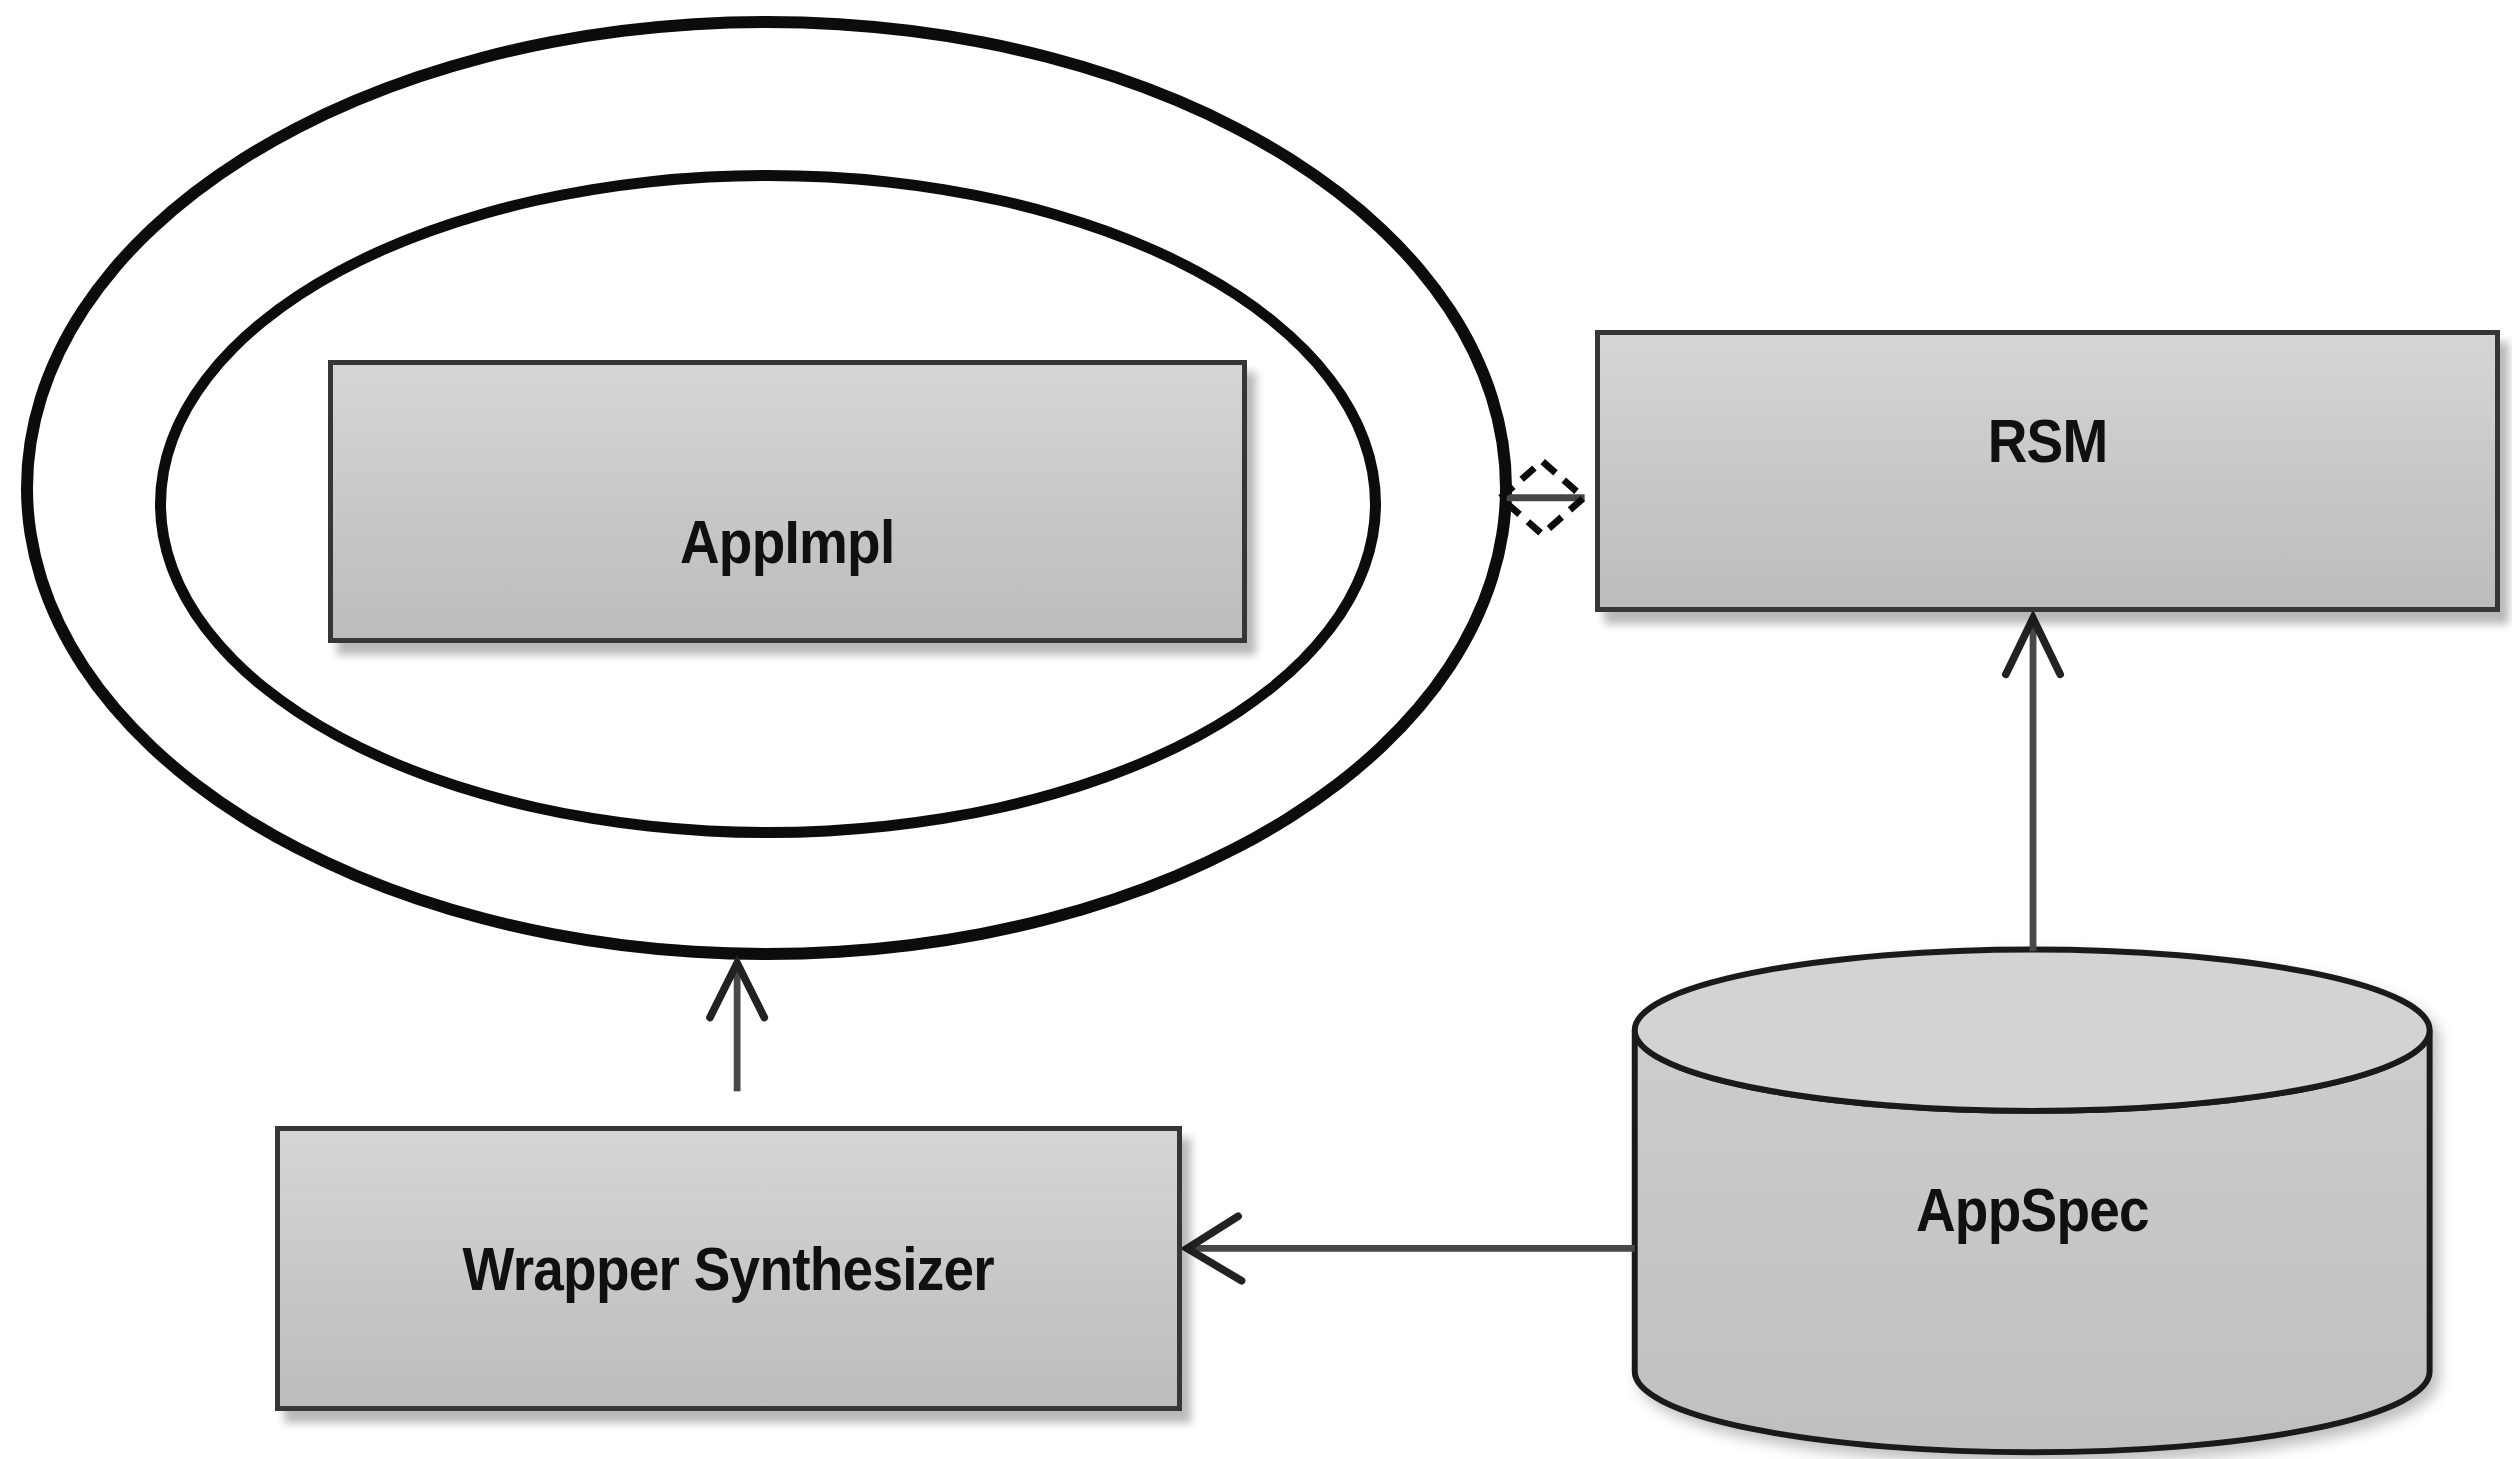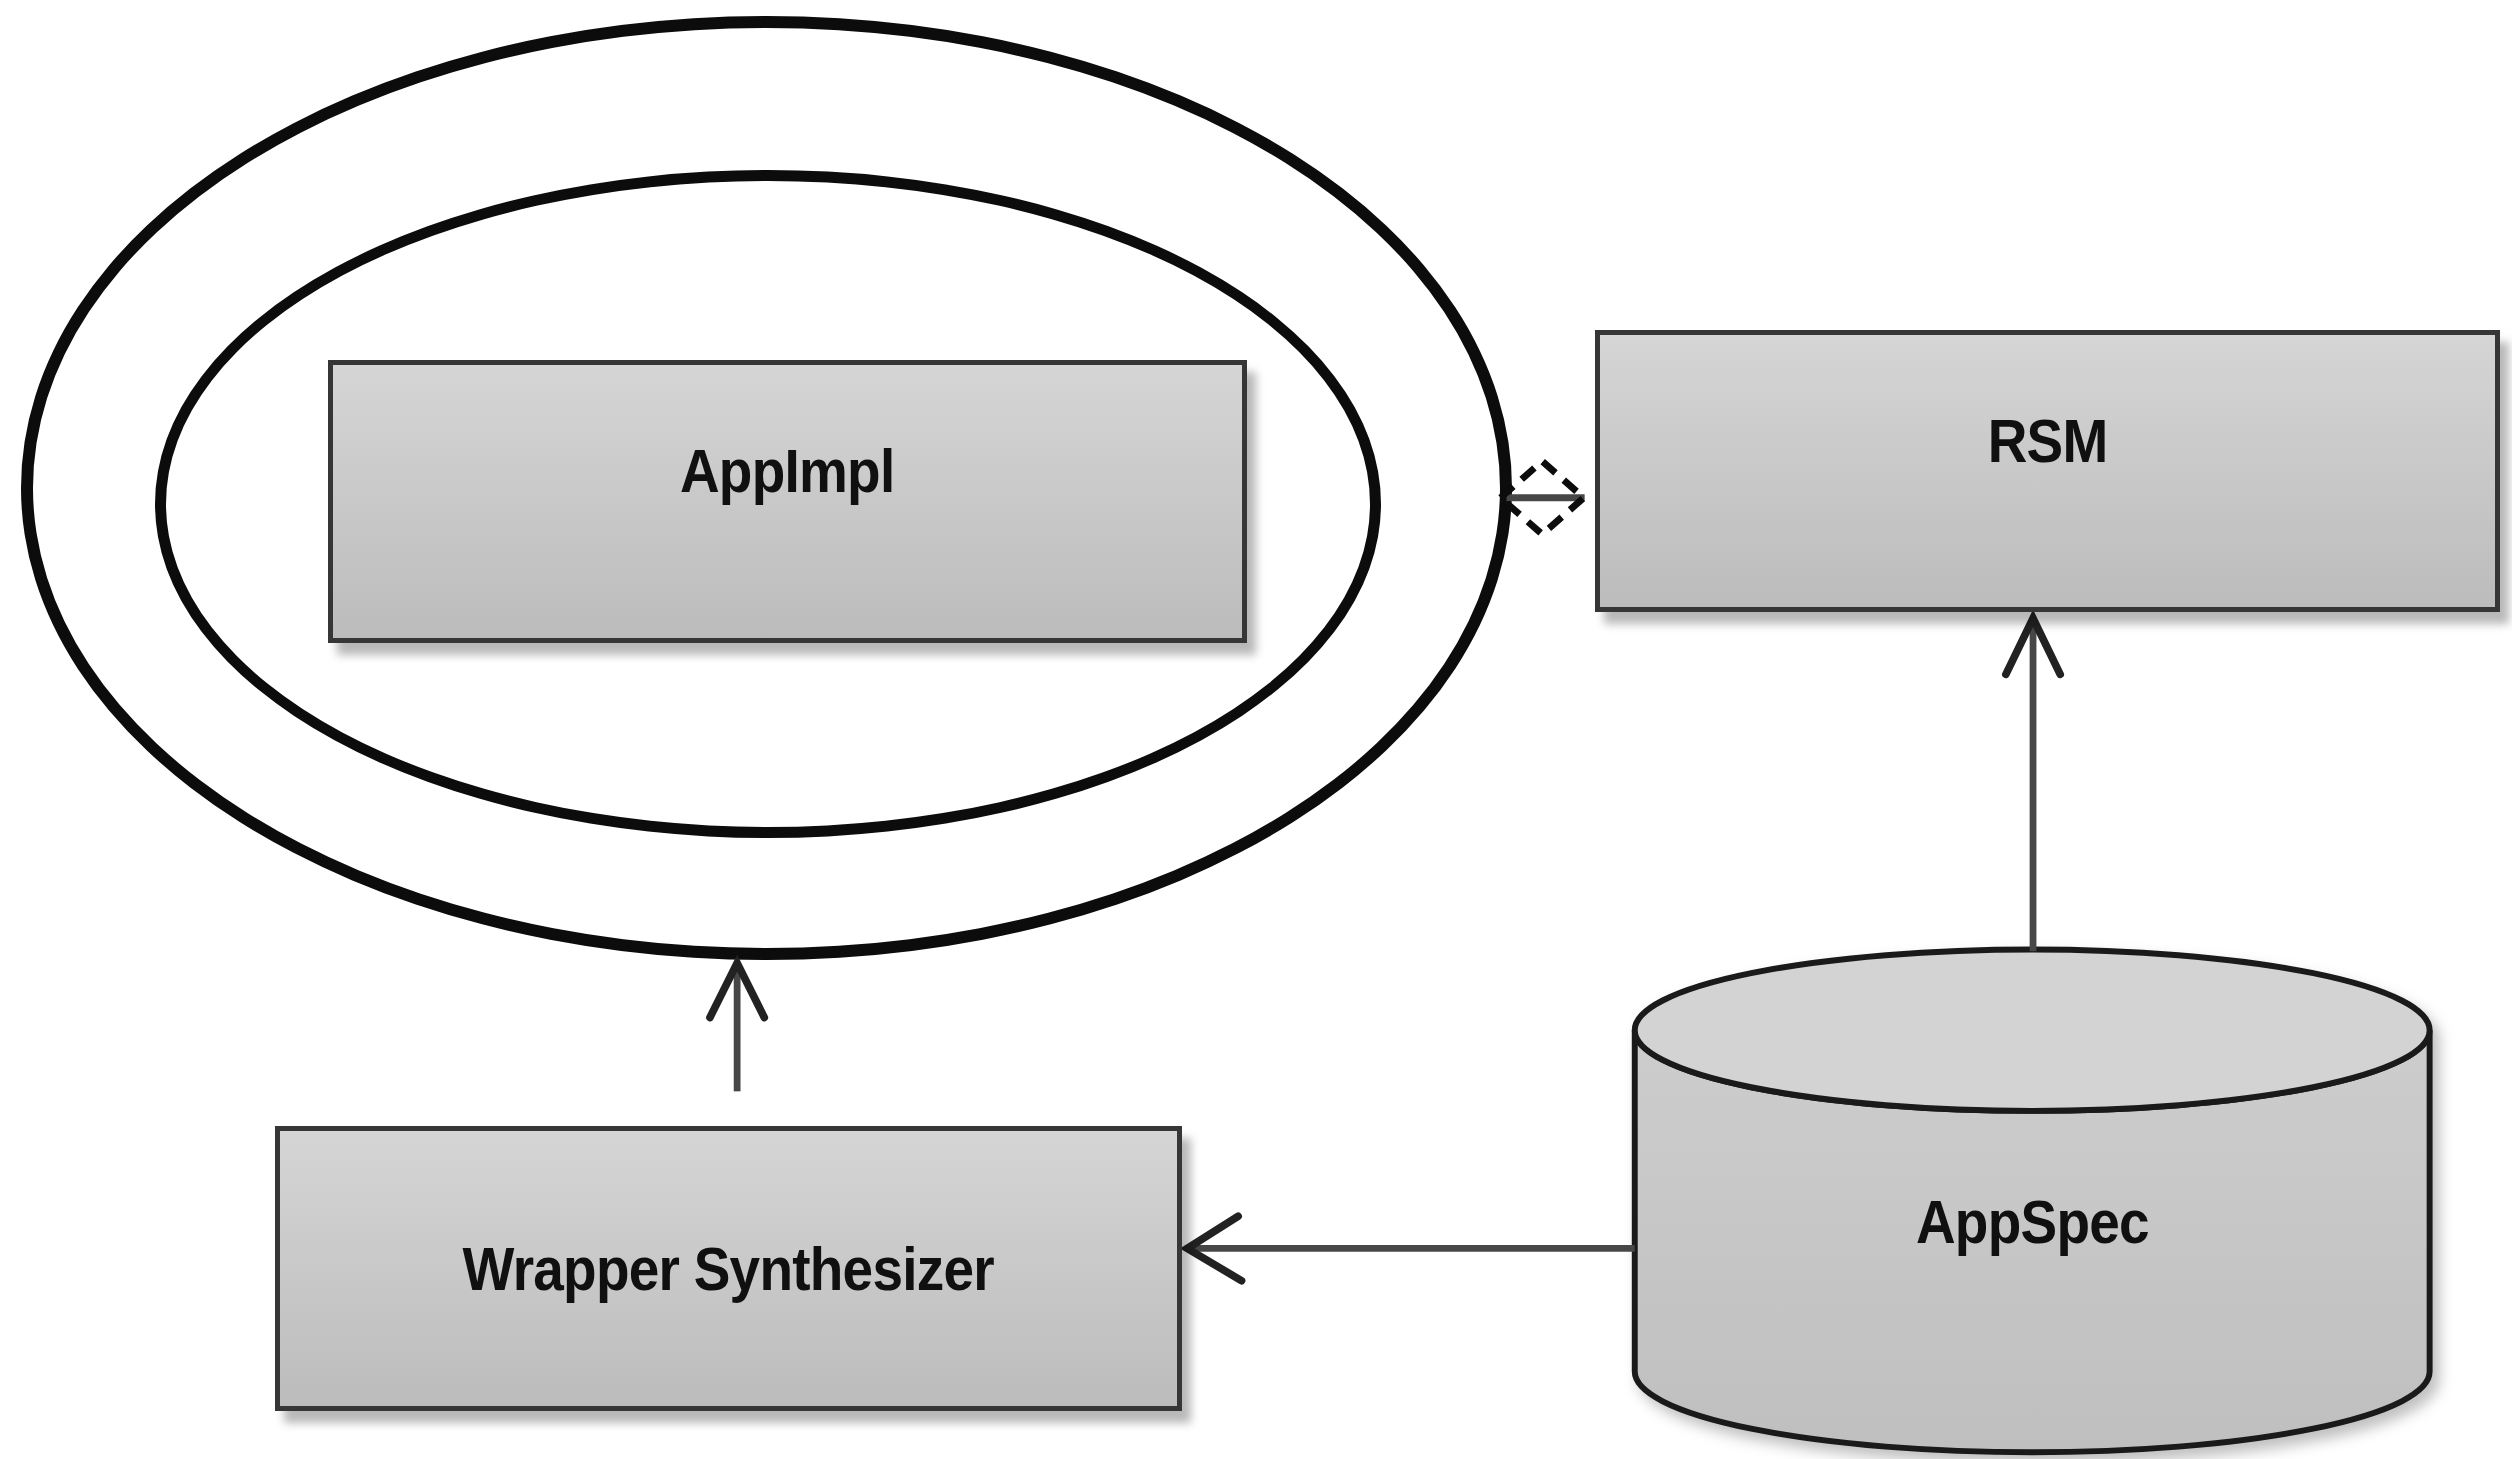--- a/index.html
+++ b/index.html
@@ -20,31 +20,31 @@
   }
   .ellipse-outer{ left:21px; top:16px; width:1491px; height:944px; }
   .ellipse-inner{ left:155px; top:170px; width:1226px; height:668px; border-width:11px; }
   .box{
     position:absolute; box-sizing:border-box;
     border:5.1px solid var(--node-border,#363636);
     background:linear-gradient(180deg, var(--node-fill-top,#d5d5d5), var(--node-fill-bottom,#bcbcbc));
     box-shadow:8.5px 12px 8.5px rgba(0,0,0,0.28);
     display:flex; align-items:center; justify-content:center;
   }
-  .box-appimpl{ left:328px; top:360px;  width:919px; height:283px; padding-bottom:61px; }
+  .box-appimpl{ left:328px; top:360px;  width:919px; height:283px; padding-bottom:61px;align-items:flex-end; }
   .box-rsm    { left:1583px; top:330px; width:905px; height:282px; padding-bottom:61px;margin-left:12px; }
   .box-wrapper{ left:275px; top:1090px; width:907px; height:285px;margin-top:36px; }
   .node-label{
     font-size:61px; font-weight:700; color:var(--label-color,#101010);
     white-space:nowrap; letter-spacing:-0.8px;
     transform:scaleX(0.9); transform-origin:center;
   }
   .appspec-label{
     position:absolute; left:1635px; top:1174px; width:795px; height:73px;
-    line-height:73px; text-align:center;margin-top:12px;
+    line-height:73px; text-align:center;
   }
   .appspec-label .node-label{ display:inline-block; }
   svg.layer{ position:absolute; left:0; top:0; }
   .edge-line{ stroke:var(--edge,#474747); stroke-width:8; fill:none; }
   .edge-head{ stroke:var(--arrowhead,#222); stroke-width:9; fill:none;
               stroke-linecap:round; stroke-linejoin:miter; }
   .cyl{ stroke:#1a1a1a; stroke-width:7; }
   .diamond{ stroke:#0c0c0c; stroke-width:8; fill:none; stroke-dasharray:20 13; }
 </style>
 </head>

